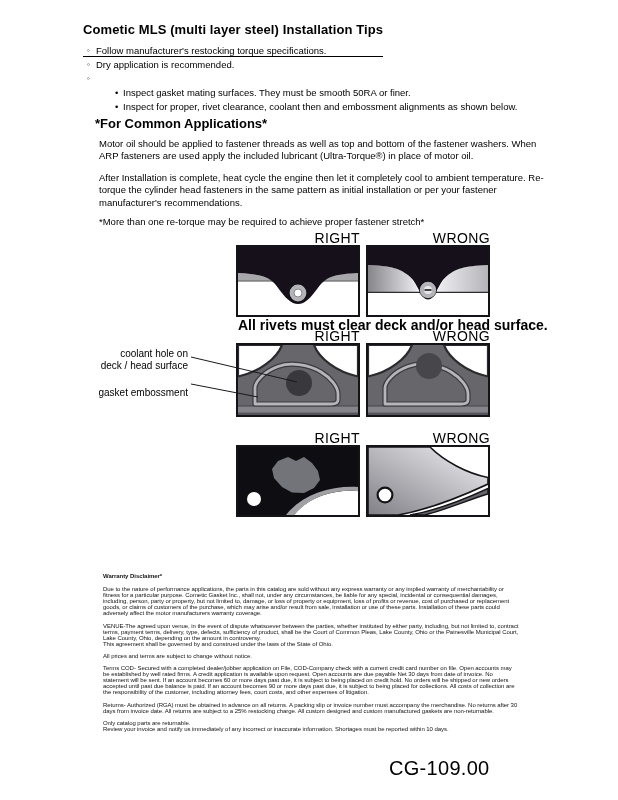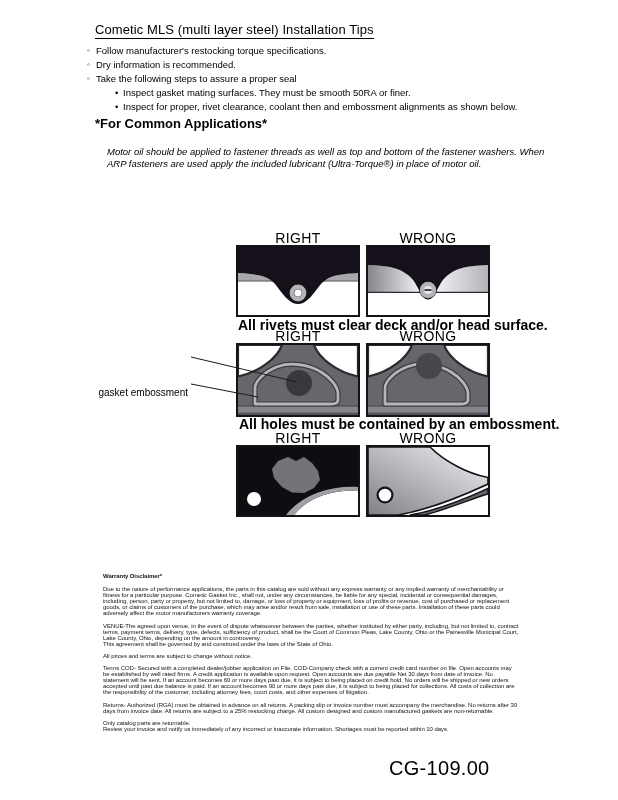--- a/index.html
+++ b/index.html
@@ -1,32 +1,32 @@
 <!DOCTYPE html>
 <html><head>
 <meta charset="utf-8">
 <style>
   html,body{margin:0;padding:0;background:#ffffff;}
   .page{position:relative;width:618px;height:800px;background:#ffffff;overflow:hidden;
         font-family:"Liberation Sans","DejaVu Sans",sans-serif;color:#000;}
 
-  .title{position:absolute;left:95px;top:22px;font-size:13px;font-weight:normal;
-         display:inline-block;border-bottom:1.6px solid #000;padding-bottom:1px;letter-spacing:0.1px;}
+  .title{position:absolute;left:83px;top:22px;font-size:13px;font-weight:bold;
+         display:inline-block;border-bottom:1.6px solid #000;padding-bottom:19px;letter-spacing:0.1px;}
 
   .bullets{position:absolute;left:87px;top:44px;width:460px;font-size:9.5px;line-height:14px;}
   .brow{display:flex;}
   .brow .m1{width:9px;flex:0 0 9px;font-size:8px;}
   .brow.sub{padding-left:28px;}
   .brow .m2{width:8px;flex:0 0 8px;}
 
   .h2{position:absolute;left:95px;top:116px;font-size:13px;font-weight:bold;}
-  .body-p{position:absolute;left:95px;width:454px;font-size:9.5px;line-height:12.4px;margin:12px;font-style:italic;}
+  .body-p{position:absolute;left:95px;width:454px;font-size:9.5px;line-height:12.4px;margin:4px;}
   #p1{top:134px;} #p2{top:168px;} #p3{top:212px;}
 
-  .dlabel{position:absolute;width:124px;text-align:center;font-size:14px;letter-spacing:0.4px;}
+  .dlabel{position:absolute;width:124px;text-align:right;font-size:14px;letter-spacing:0.4px;}
   .dbox{position:absolute;width:124px;border:2px solid #141418;box-sizing:border-box;background:#fff;}
   .dbox svg{display:block;width:100%;height:100%;}
   .r1{height:72px;} .r2{height:74px;} .r3{height:72px;}
   .caption{position:absolute;font-size:14px;font-weight:bold;line-height:12.5px;margin:1px;}
   #cap1{left:237px;top:318px;}
   #cap2{left:238px;top:417px;}
   #cap3{left:237px;top:517px;width:256px;}
 
   .annot{position:absolute;font-size:10px;line-height:11.5px;text-align:right;}
   #lab-hole{left:88px;top:348px;width:100px;}
@@ -47,38 +47,39 @@
 
   <div class="title">Cometic MLS (multi layer steel) Installation Tips</div>
 
   <div class="bullets">
     <div class="brow">
       <span class="m1">◦</span>
       <span>Follow manufacturer's restocking torque specifications.</span>
     </div>
     <div class="brow">
       <span class="m1">◦</span>
-      <span>Dry information is recommended.</span>
+      <span>Dry application is recommended.</span>
     </div>
     <div class="brow">
       <span class="m1">◦</span>
-      <span>Take the following steps to assure a proper seal</span>
     </div>
     <div class="brow sub">
       <span class="m2">•</span>
       <span>Inspect gasket mating surfaces.  They must be smooth 50RA or finer.</span>
     </div>
     <div class="brow sub">
       <span class="m2">•</span>
       <span>Inspect for proper, rivet clearance, coolant then and embossment alignments as shown below.</span>
     </div>
   </div>
 
   <div class="h2">*For Common Applications*</div>
   <p class="body-p" id="p1">Motor oil should be applied to fastener threads as well as top and bottom of the fastener washers. When ARP fasteners are used apply the included lubricant (Ultra-Torque®) in place of motor oil.</p>
+  <p class="body-p" id="p2">After Installation is complete, heat cycle the engine then let it completely cool to ambient temperature. Re-torque the cylinder head fasteners in the same pattern as initial installation or per your fastener manufacturer's recommendations.</p>
+  <p class="body-p" id="p3">*More than one re-torque may be required to achieve proper fastener stretch*</p>
 
   <div class="dlabel" style="left:236px;top:230px;">RIGHT</div>
   <div class="dlabel" style="left:366px;top:230px;">WRONG</div>
 
   <div class="dbox r1" style="left:236px;top:245px;">
     <svg viewBox="0 0 120 68" preserveAspectRatio="none">
       <rect width="120" height="68" fill="#ffffff"></rect>
       <path d="M0,26 C17,27 25,28.5 31,32 L36,33.8 L0,33.8 Z" fill="#a8a8ac"></path>
       <path d="M120,26 C103,27 95,28.5 89,32 L84,33.8 L120,33.8 Z" fill="#a8a8ac"></path>
       <path d="M0,34 H38 M82,34 H120" stroke="#4a4a4e" stroke-width="1"></path>
@@ -134,22 +135,25 @@
       <rect y="61" width="120" height="9" fill="#84848a"></rect>
       <line x1="0" y1="61" x2="120" y2="61" stroke="#45454a" stroke-width="1"></line>
       <rect y="67.6" width="120" height="2.4" fill="#54545a"></rect>
       <path d="M0,0 H44 C39,13 22,27 0,31.5 Z" fill="#ffffff" stroke="#2b2b2f" stroke-width="2.2"></path>
       <path d="M76,0 H120 V31.5 C98,27 81,13 76,0 Z" fill="#ffffff" stroke="#2b2b2f" stroke-width="2.2"></path>
       <path d="M17,59 V43 C17,37 26,26.5 40,21.5 C52,17.2 70,19 83,27 C93,33 100,42 100,49 V55 C100,58 97,59 93,59 Z" fill="none" stroke="#3a3a3f" stroke-width="5.2" stroke-linejoin="round"></path>
       <path d="M17,59 V43 C17,37 26,26.5 40,21.5 C52,17.2 70,19 83,27 C93,33 100,42 100,49 V55 C100,58 97,59 93,59 Z" fill="none" stroke="#b6b6ba" stroke-width="2.8" stroke-linejoin="round"></path>
       <circle cx="61" cy="21" r="13" fill="#46464b"></circle>
     </svg>
   </div>
-  <p class="caption" id="cap2">All holes must be contained by an embossment.</p>
-
+
+  <div class="annot" id="lab-hole">
+    <span>coolant hole on</span><br>
+    <span>deck / head surface</span>
+  </div>
   <div class="annot" id="lab-emb">gasket embossment</div>
 
   <svg id="leaders">
     <line x1="191" y1="357" x2="297" y2="382" stroke="#1a1a1e" stroke-width="1"></line>
     <line x1="191" y1="384" x2="258" y2="397" stroke="#1a1a1e" stroke-width="1"></line>
   </svg>
 
   <div class="dlabel" style="left:236px;top:430px;">RIGHT</div>
   <div class="dlabel" style="left:366px;top:430px;">WRONG</div>
 

